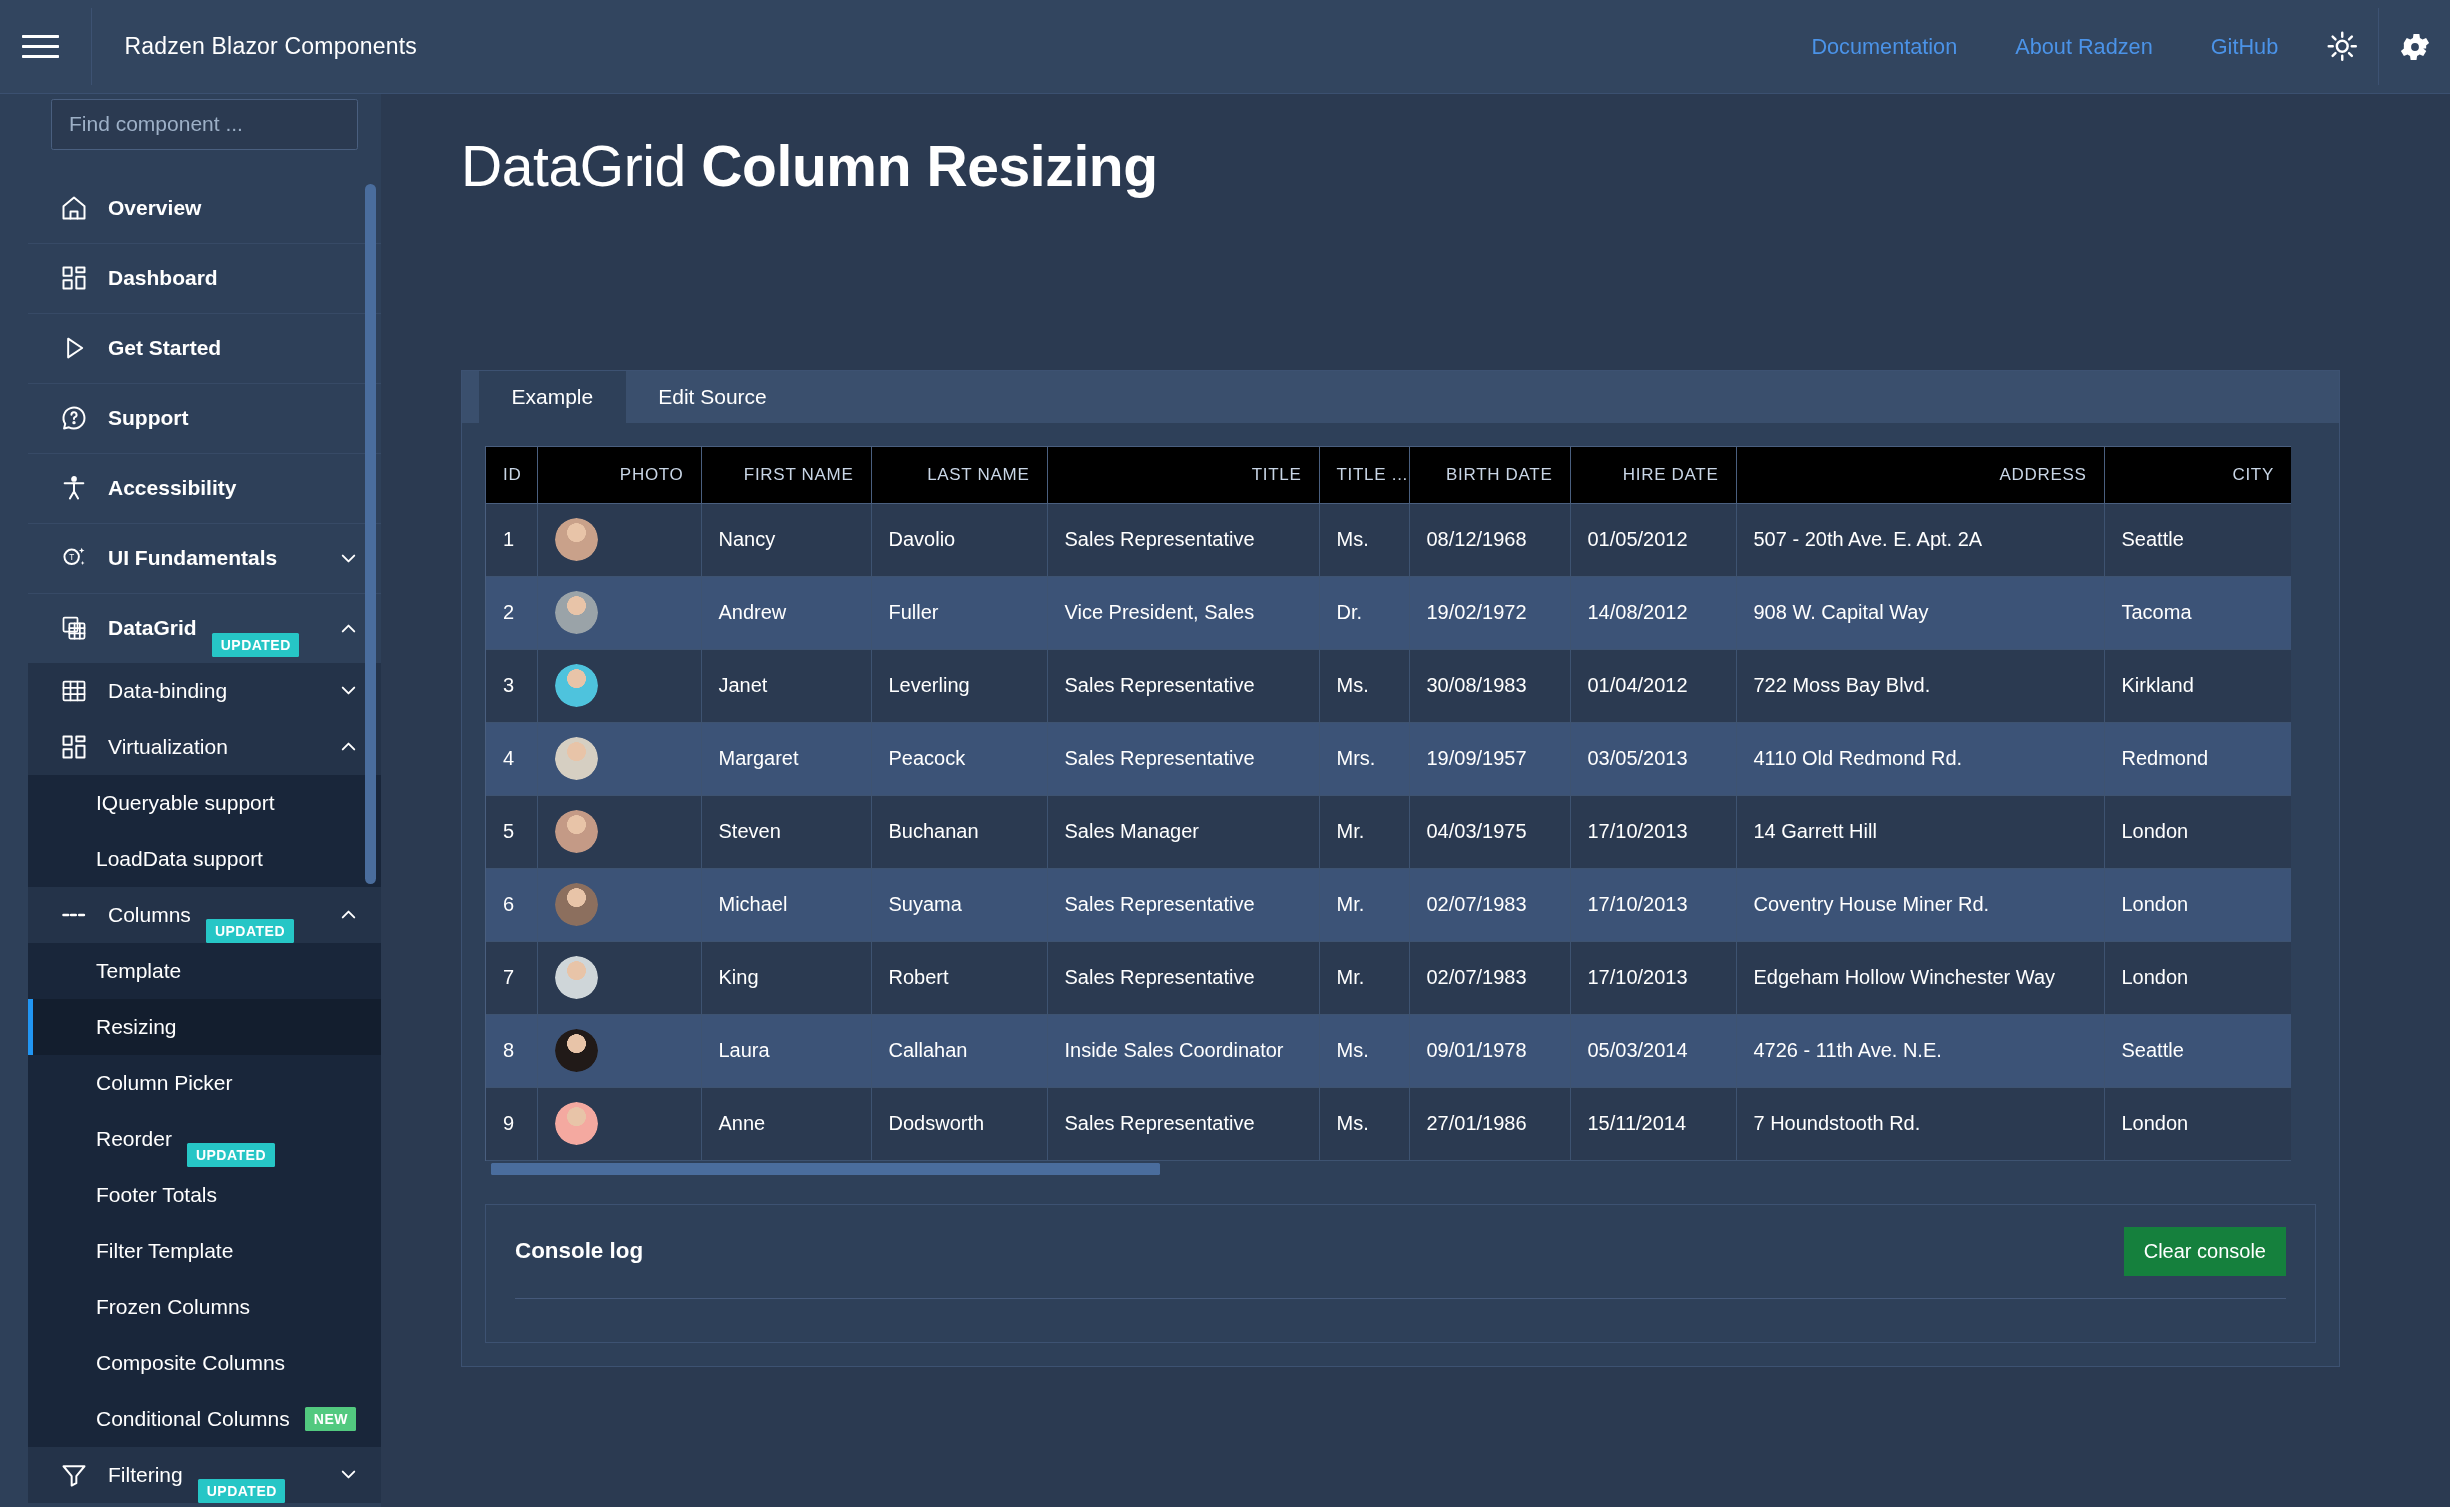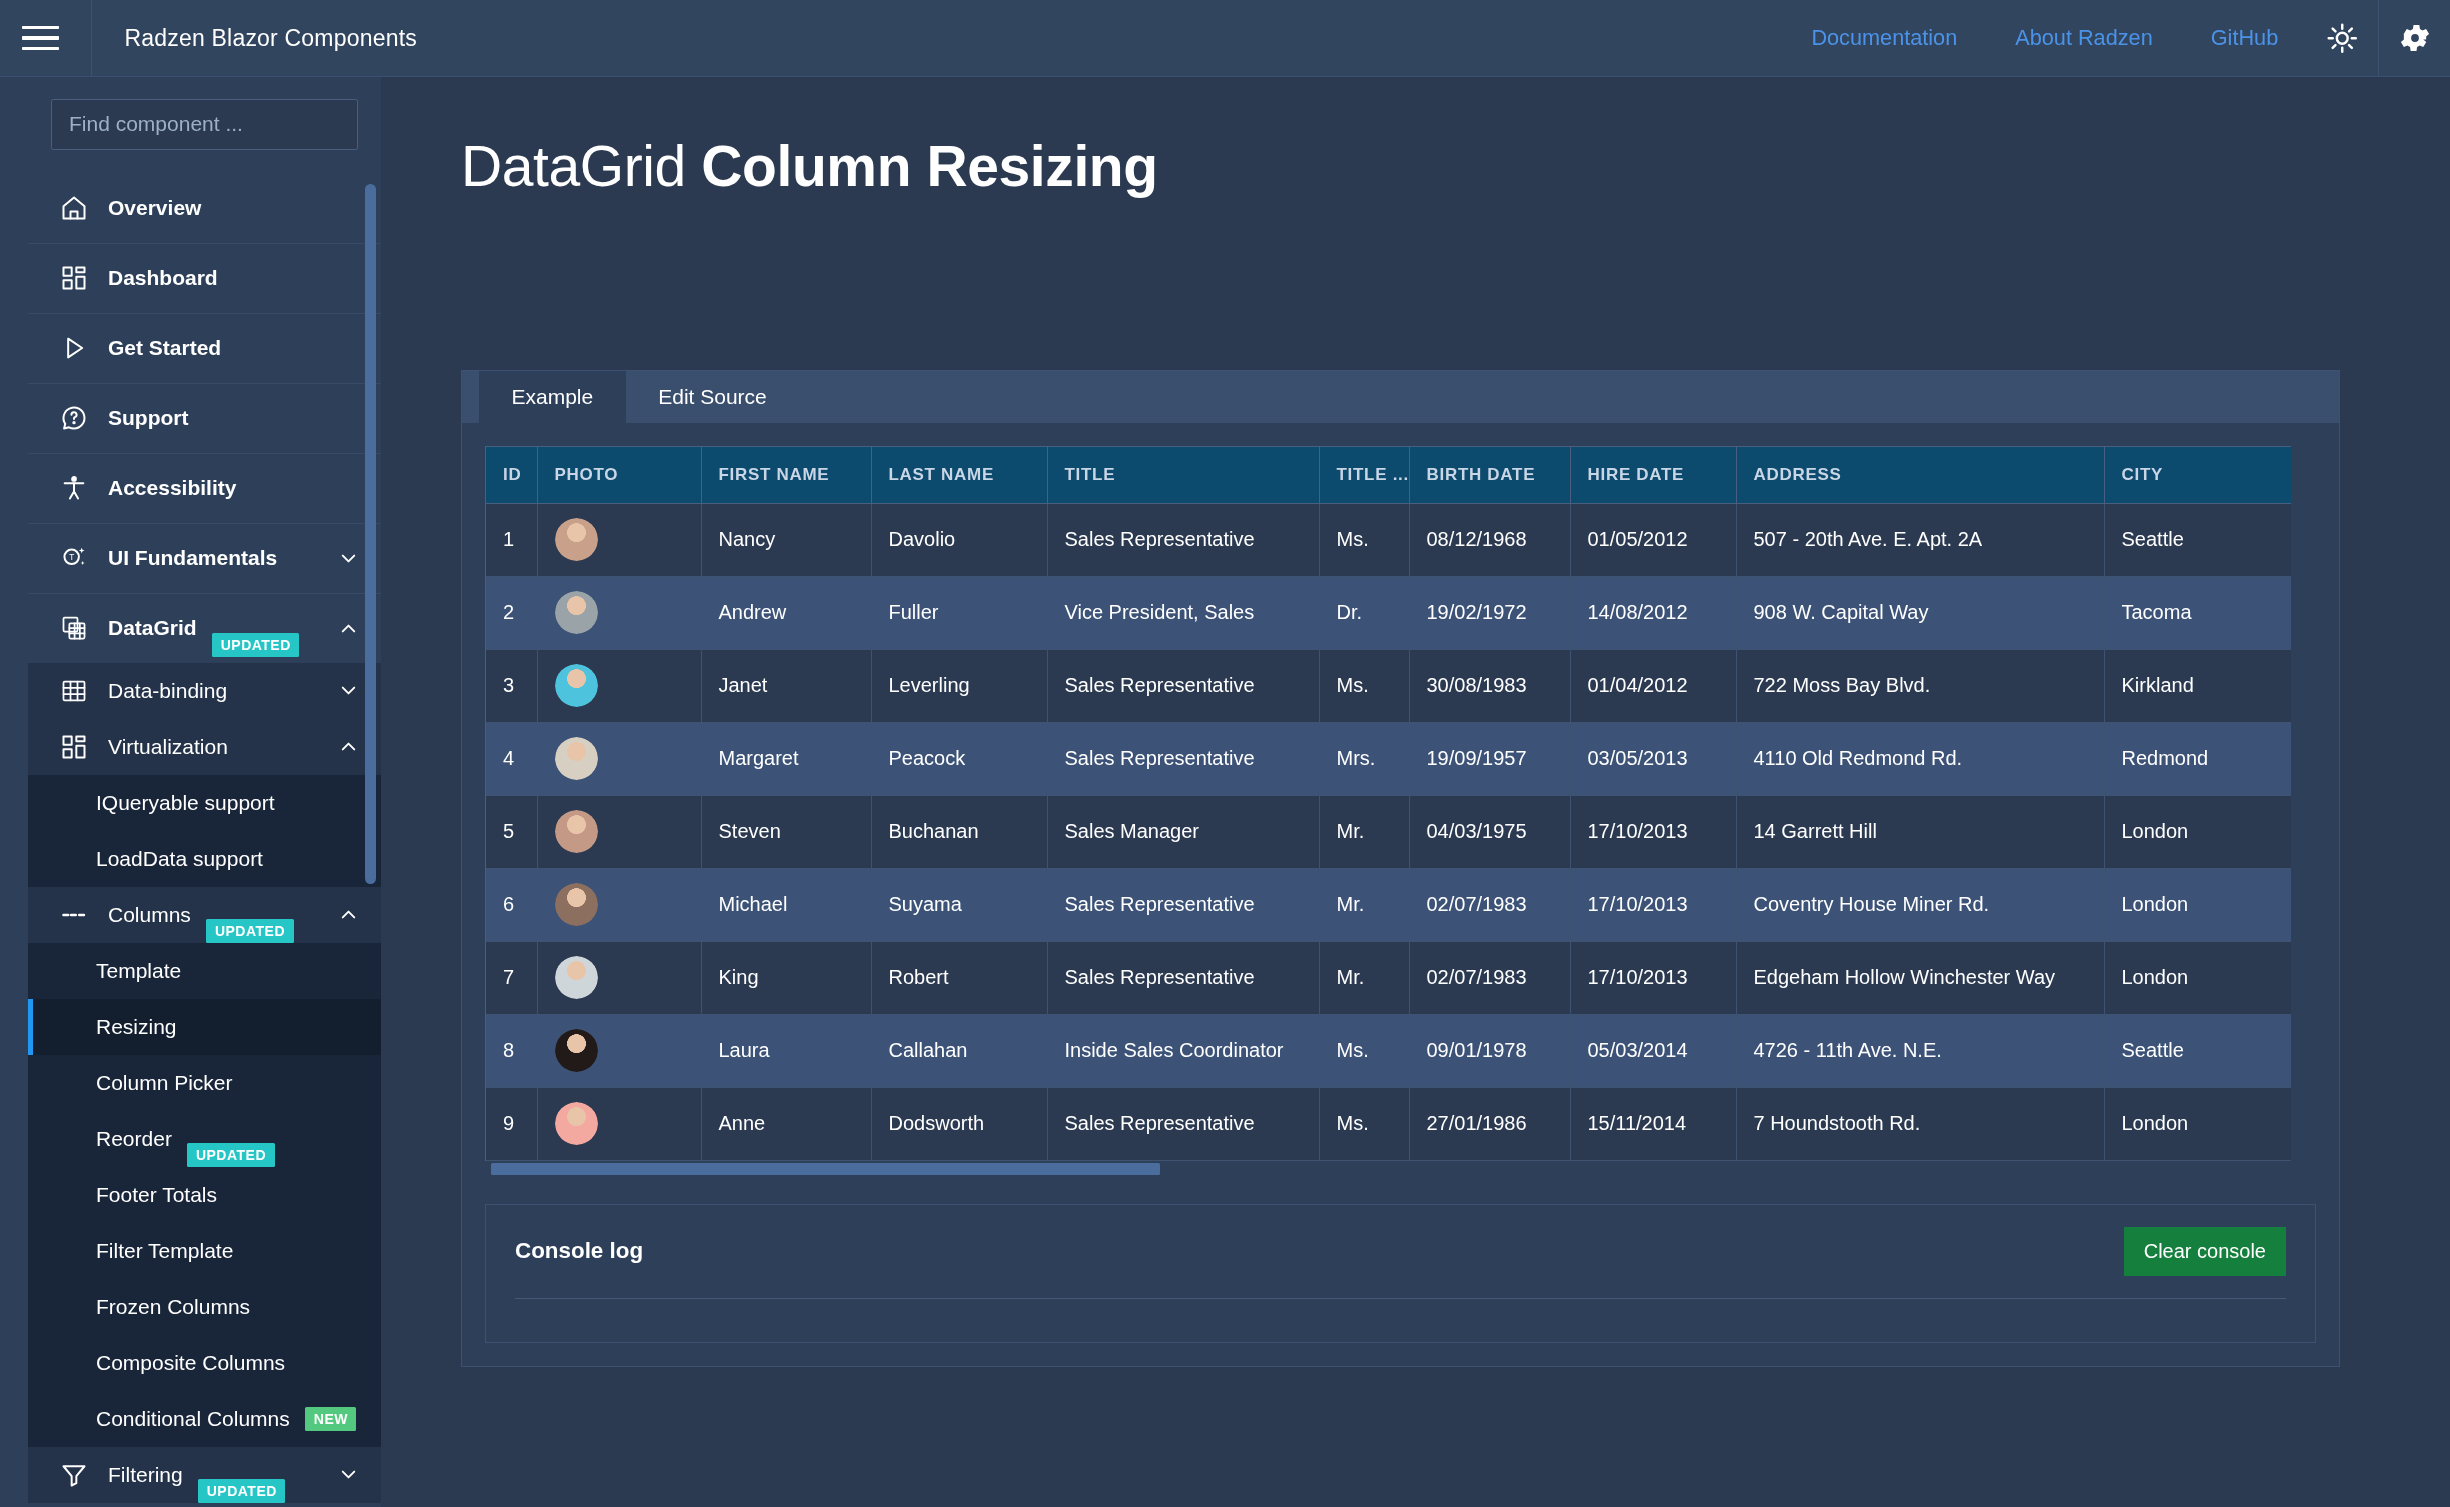--- a/index.html
+++ b/index.html
@@ -5,21 +5,21 @@
   * { box-sizing: border-box; margin: 0; padding: 0; }
   html, body {
     width: 2450px; height: 1507px;
     background: #2b3a51;
     font-family: "Liberation Sans", sans-serif;
     overflow: hidden;
   }
 
   
   .topbar {
-    position: absolute; top: 0; left: 0; width: 2450px; height: 77px;
+    position: absolute; top: 0; left: 0; width: 2450px; height: 94px;
     background: #32455f;
     display: flex; align-items: center;
     border-bottom: 0.8px solid #3b5070;
     z-index: 20;
   }
   .hamburger {
     width: 37px; height: 29px; margin-left: 21.7px; margin-right: 32.5px;
     display: flex; flex-direction: column; justify-content: center; gap: 7px;
     cursor: pointer;
   }
@@ -138,23 +138,23 @@
   .tab-left-pad { width: 17px; background: #3a4f6d; }
 
   .grid-wrap { padding: 23px 23px 0 23px; }
   .grid {
     border: 0.8px solid #4a5f7f;
     border-bottom: none;
     width: 1806px;
   }
   table.dg { border-collapse: collapse; width: 100%; table-layout: fixed; }
   table.dg th {
-    background: #0c4a6e;
-    color: #c9d6e6; font-size: 17px; font-weight: 700; letter-spacing: 0.7px;
-    text-align: left; height: 56px; padding: 0 17px;
+    background: #000000;
+    color: #c9d6e6; font-size: 17px; font-weight: 400; letter-spacing: 0.7px;
+    text-align: right; height: 56px; padding: 0 17px;
     border-right: 0.8px solid #4a5f7f;
     border-bottom: 0.8px solid #4a5f7f;
     white-space: nowrap; overflow: hidden;
     position: relative;
   }
   table.dg th:last-child { border-right: none; }
   table.dg td {
     color: #ffffff; font-size: 20px; height: 73px; padding: 0 17px;
     border-right: 0.8px solid #3e5371;
     border-bottom: 0.8px solid #3e5371;

